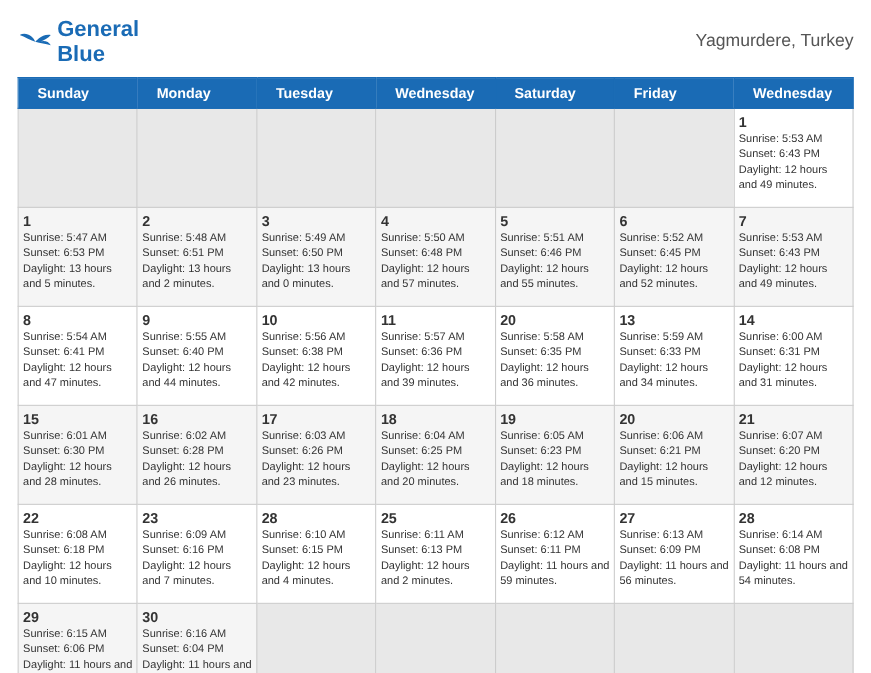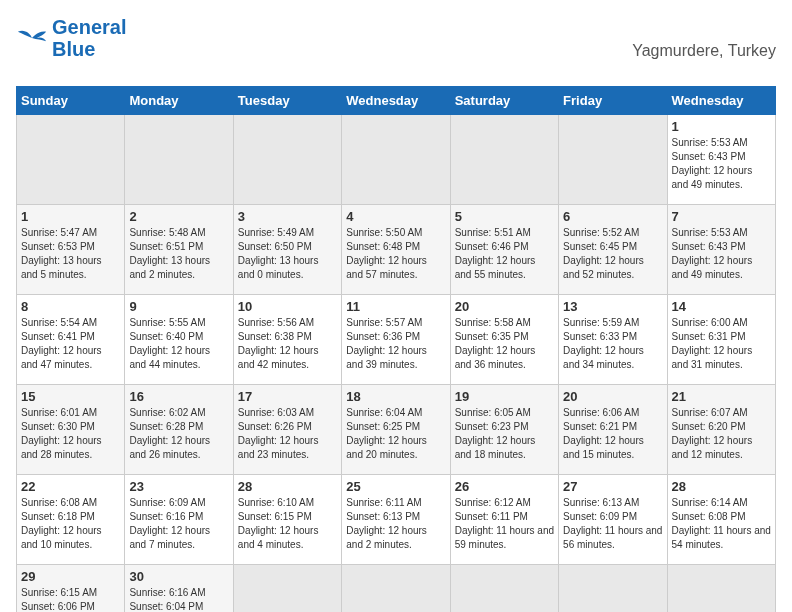--- a/index.html
+++ b/index.html
@@ -6,22 +6,22 @@
     body {
       font-family: Arial, sans-serif;
       background: #fff;
       width: 792px;
       min-height: 612px;
       padding: 16px;
     }
     .header-area {
       display: flex;
       justify-content: space-between;
-      align-items: flex-end;
-      margin-bottom: 26px;
+      align-items: center;
+      margin-bottom: 10px;
       gap: 36px;
     }
     .logo {
       display: flex;
       flex-direction: column;
       align-items: flex-start;
     }
     .logo-wrapper {
       display: flex;
       align-items: center;
@@ -46,21 +46,21 @@
     table {
       width: 100%;
       border-collapse: collapse;
       table-layout: fixed;
     }
     thead tr {
       background-color: #1a6bb5;
       color: #fff;
     }
     thead th {
-      padding: 6px 4px;
+      padding: 6px 17px;
       font-size: 13px;
       font-weight: bold;
       text-align: left;
       border: 1px solid #1a6bb5;
     }
     tbody td {
       border: 1px solid #ccc;
       vertical-align: top;
       padding: 4px;
       font-size: 10.5px;

